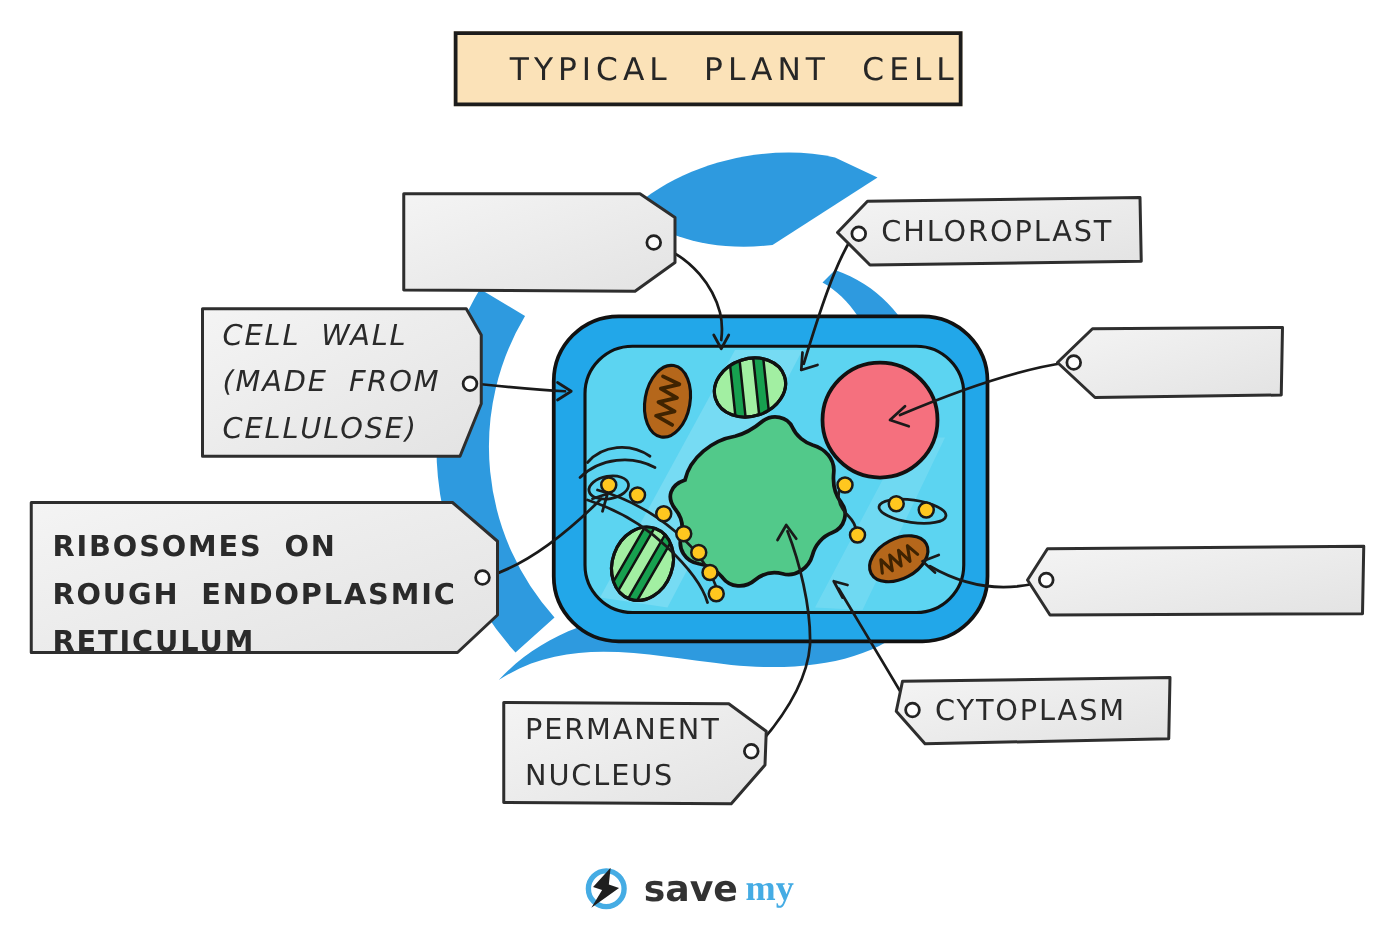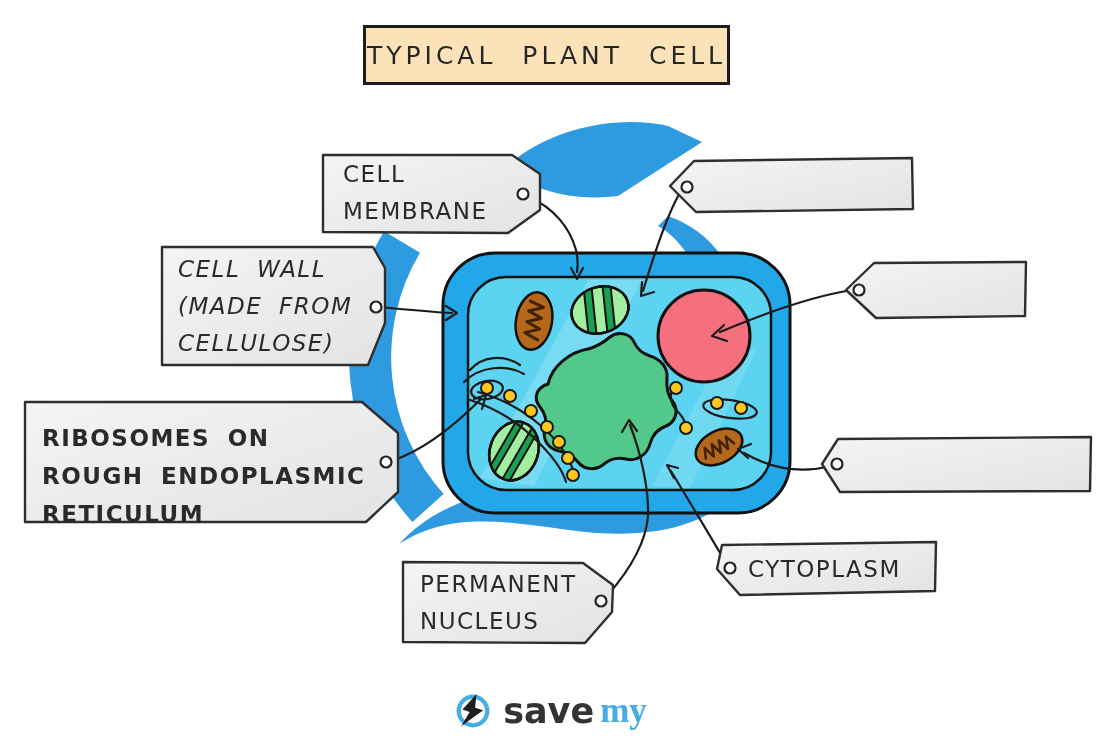--- a/index.html
+++ b/index.html
@@ -17,44 +17,44 @@
     --ink:#1c1c1c;
     --logo-blue:#45ACE4;
   }
   html,body{margin:0;padding:0;background:#fff;}
   .stage{
     position:relative;width:1100px;height:745px;overflow:hidden;background:#fff;
     font-family:"DejaVu Sans", sans-serif;color:#262626;
   }
   .stage svg.art{position:absolute;left:0;top:0;}
   .title-box{
-    position:absolute;left:363px;top:25px;width:367px;height:60px;
+    position:absolute;left:363px;top:25px;width:407px;height:60px;
     background:var(--title-cream);border:3px solid var(--ink);
-    display:flex;align-items:center;justify-content:center;box-sizing:border-box;
+    display:flex;align-items:center;justify-content:flex-end;box-sizing:border-box;
   }
   .title-box span{
     font-size:25px;letter-spacing:4px;word-spacing:14px;color:#262626;white-space:nowrap;
   }
   .tag-label{
     position:absolute;white-space:pre-line;font-size:23px;line-height:37px;
     letter-spacing:1.5px;word-spacing:8px;color:#2a2a2a;
   }
   .tl-cell-membrane{left:343px;top:156px;}
   .tl-chloroplast{left:705px;top:171px;line-height:30px;}
   .tl-cell-wall{left:178px;top:251px;font-style:italic;}
   .tl-ribosomes{left:42px;top:419px;line-height:38px;font-weight:bold;}
   .tl-nucleus{left:877px;top:276px;line-height:30px;}
   .tl-mitochondrion{left:854px;top:451px;line-height:30px;}
   .tl-permanent-vacuole{left:420px;top:566px;}
   .tl-cytoplasm{left:748px;top:554px;line-height:30px;text-align:right;}
   .logo{
     position:absolute;left:0;right:0;top:688px;height:46px;
     display:flex;align-items:center;justify-content:center;gap:6px;
   }
-  .logo .word{font-weight:bold;font-size:35px;letter-spacing:0px;}
+  .logo .word{font-weight:bold;font-size:29px;letter-spacing:0px;}
   .logo .w-save{color:#333333;margin-left:4px;}
   .logo .w-my{color:var(--logo-blue);font-family:Liberation Serif, serif;}
   .logo .w-exams{color:var(--logo-blue);}
 </style>
 </head>
 <body>
 
 <div class="stage">
 
   <svg class="art" width="1100" height="745" viewBox="0 0 1100 745">
@@ -214,22 +214,21 @@
         <circle cx="601" cy="601" r="5.5"></circle>
         <circle cx="730" cy="568" r="5.5"></circle>
       </g>
     </g>
   </svg>
 
   <div class="title-box">
     <span>TYPICAL PLANT CELL</span>
   </div>
 
-  <div class="tag-label tl-cell-membrane">CELL
-MEMBRANE</div>
+  <div class="tag-label tl-chloroplast">CHLOROPLAST</div>
   <div class="tag-label tl-cell-wall">CELL WALL
 (MADE FROM
 CELLULOSE)</div>
   <div class="tag-label tl-ribosomes">RIBOSOMES ON
 ROUGH ENDOPLASMIC
 RETICULUM</div>
   <div class="tag-label tl-permanent-vacuole">PERMANENT
 NUCLEUS</div>
   <div class="tag-label tl-cytoplasm">CYTOPLASM</div>
 

